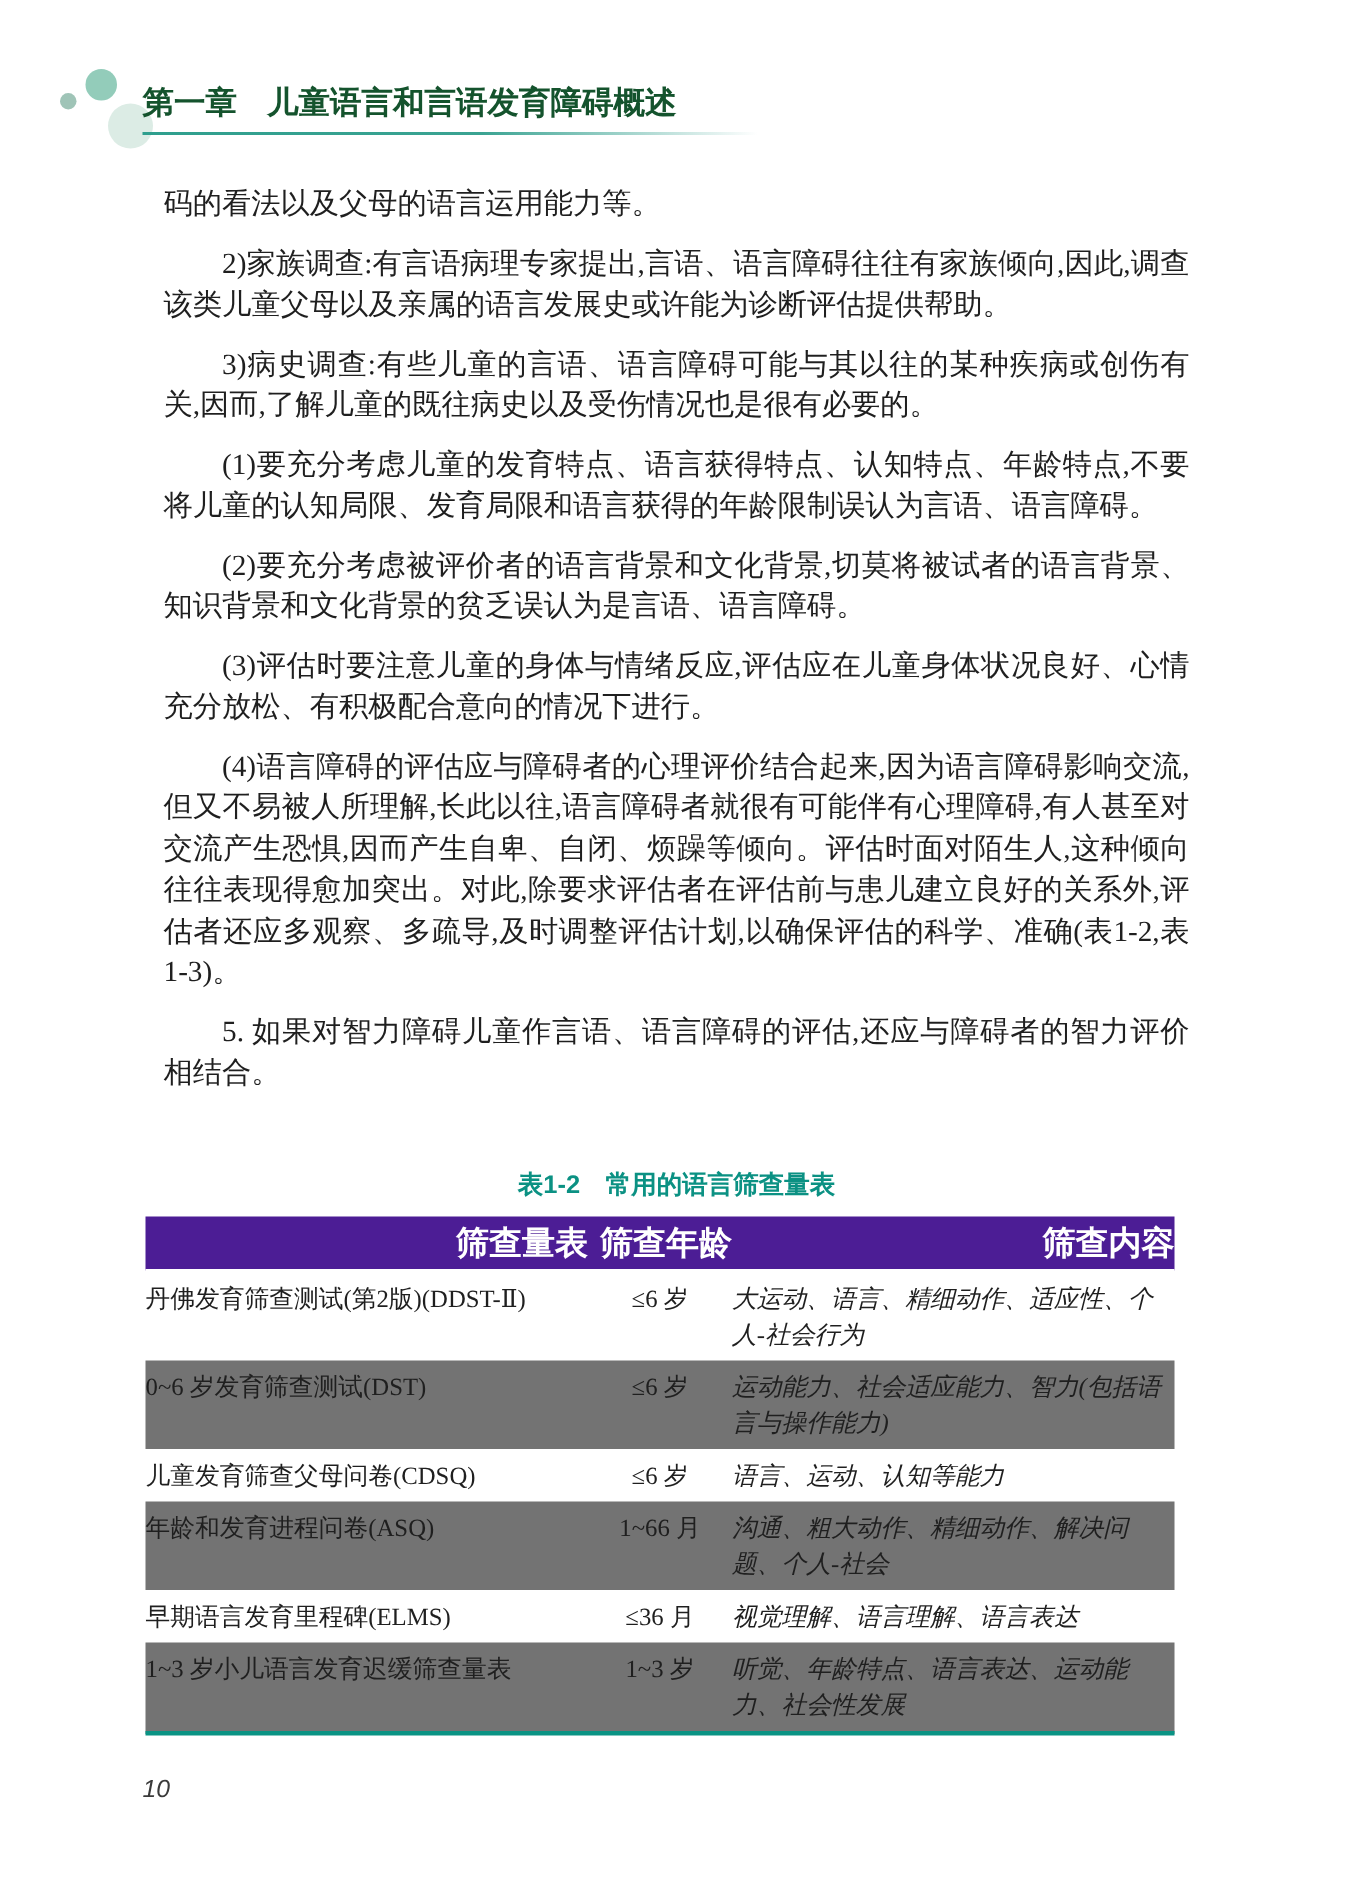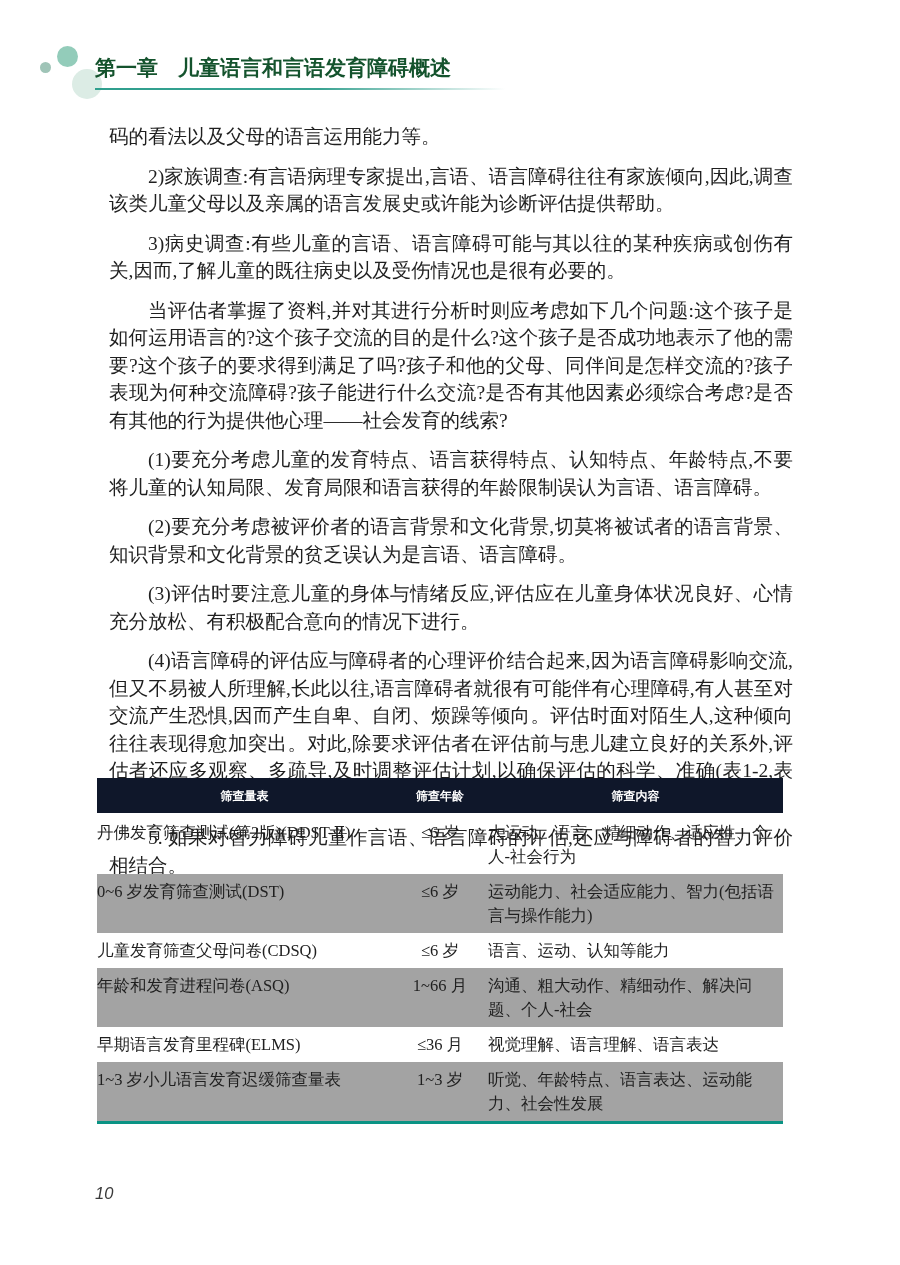--- a/index.html
+++ b/index.html
@@ -50,31 +50,32 @@
     font-family:"Liberation Sans","DejaVu Sans",sans-serif;
     font-weight:bold; font-size:17px; color:#0b9183;
     margin:0 0 10px 0;
   }
   table.screen-table {
     border-collapse:collapse; width:686px; table-layout:fixed;
     font-size:16.5px; line-height:24px;
     border-bottom:3px solid #0a9384;
   }
   table.screen-table th {
-    background:#0f172a; color:#ffffff;
+    background:#4c1d95; color:#ffffff;
     font-family:"Liberation Sans","DejaVu Sans",sans-serif;
-    font-weight:bold; font-size:12px;
+    font-weight:bold; font-size:22px;
     padding:6px 0 5px 0;
     border-bottom:2px solid #ffffff;
+    text-align:right;
   }
   table.screen-table td { vertical-align:top; padding:6px 0 5px 0;margin-left:28px; }
   td.col-scale  { padding-left:10px; padding-right:8px; }
   td.col-age    { text-align:center; }
-  td.col-content{ padding-left:16px; padding-right:6px; }
-  tbody tr.alt  { background:#a3a3a3; }
+  td.col-content{ padding-left:16px; padding-right:6px;font-style:italic; }
+  tbody tr.alt  { background:#737373; }
 
   .page-number {
     position:absolute; left:95px; top:1184px;
     font-family:"Liberation Sans","DejaVu Sans",sans-serif;
     font-size:16.5px; color:#3a3a3a;font-style:italic;
   }
 </style>
 </head>
 <body>
 
@@ -87,29 +88,29 @@
 <div class="chapter-header">
   <span>第一章</span>
   <span>儿童语言和言语发育障碍概述</span>
 </div>
 <div class="header-rule"></div>
 
 <div class="content">
   <p class="no-indent">码的看法以及父母的语言运用能力等。</p>
   <p>2)家族调查:有言语病理专家提出,言语、语言障碍往往有家族倾向,因此,调查该类儿童父母以及亲属的语言发展史或许能为诊断评估提供帮助。</p>
   <p>3)病史调查:有些儿童的言语、语言障碍可能与其以往的某种疾病或创伤有关,因而,了解儿童的既往病史以及受伤情况也是很有必要的。</p>
-  <p>当评估者掌握了资料,并对其进行分析时则应考虑如下几个问题:这个孩子是如何运用语言的?这个孩子交流的目的是什么?这个孩子是否成功地表示了他的需要?这个孩子的要求得到满足了吗?孩子和他的父母、同伴间是怎样交流的?孩子表现为何种交流障碍?孩子能进行什么交流?是否有其他因素必须综合考虑?是否有其他的行为提供他心理——社会发育的线索?</p>
   <p>(1)要充分考虑儿童的发育特点、语言获得特点、认知特点、年龄特点,不要将儿童的认知局限、发育局限和语言获得的年龄限制误认为言语、语言障碍。</p>
   <p>(2)要充分考虑被评价者的语言背景和文化背景,切莫将被试者的语言背景、知识背景和文化背景的贫乏误认为是言语、语言障碍。</p>
   <p>(3)评估时要注意儿童的身体与情绪反应,评估应在儿童身体状况良好、心情充分放松、有积极配合意向的情况下进行。</p>
   <p>(4)语言障碍的评估应与障碍者的心理评价结合起来,因为语言障碍影响交流,但又不易被人所理解,长此以往,语言障碍者就很有可能伴有心理障碍,有人甚至对交流产生恐惧,因而产生自卑、自闭、烦躁等倾向。评估时面对陌生人,这种倾向往往表现得愈加突出。对此,除要求评估者在评估前与患儿建立良好的关系外,评估者还应多观察、多疏导,及时调整评估计划,以确保评估的科学、准确(表1-2,表1-3)。</p>
   <p>5. 如果对智力障碍儿童作言语、语言障碍的评估,还应与障碍者的智力评价相结合。</p>
 </div>
 
 <div class="table-area">
+  <div class="table-caption">表1-2　常用的语言筛查量表</div>
   <table class="screen-table">
     <colgroup>
         <col style="width:295px">
         <col style="width:96px">
         <col style="width:295px">
       </colgroup>
     <thead>
       <tr>
         <th>筛查量表</th>
         <th>筛查年龄</th>

